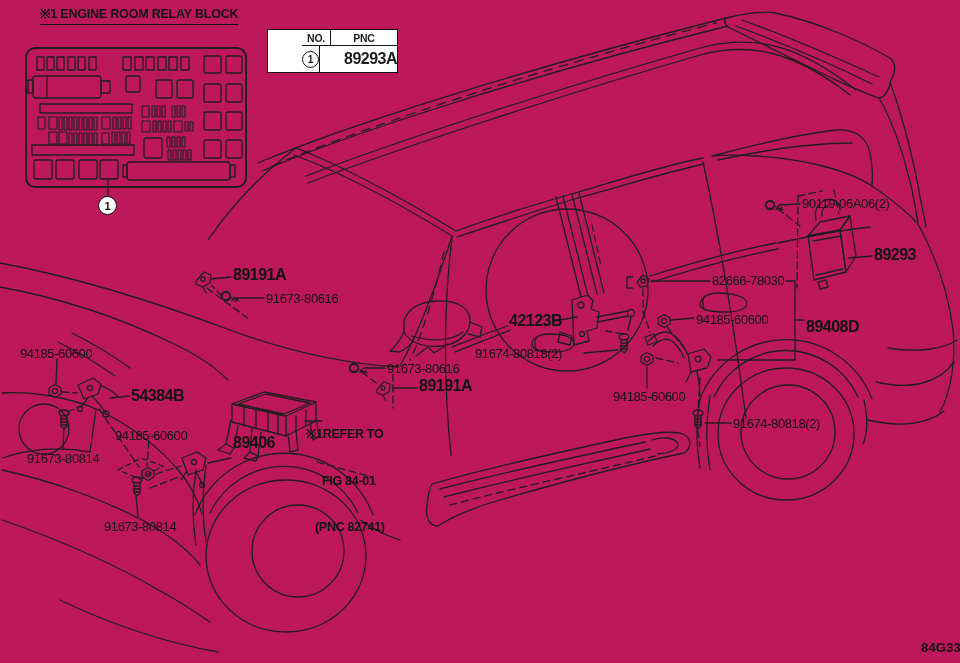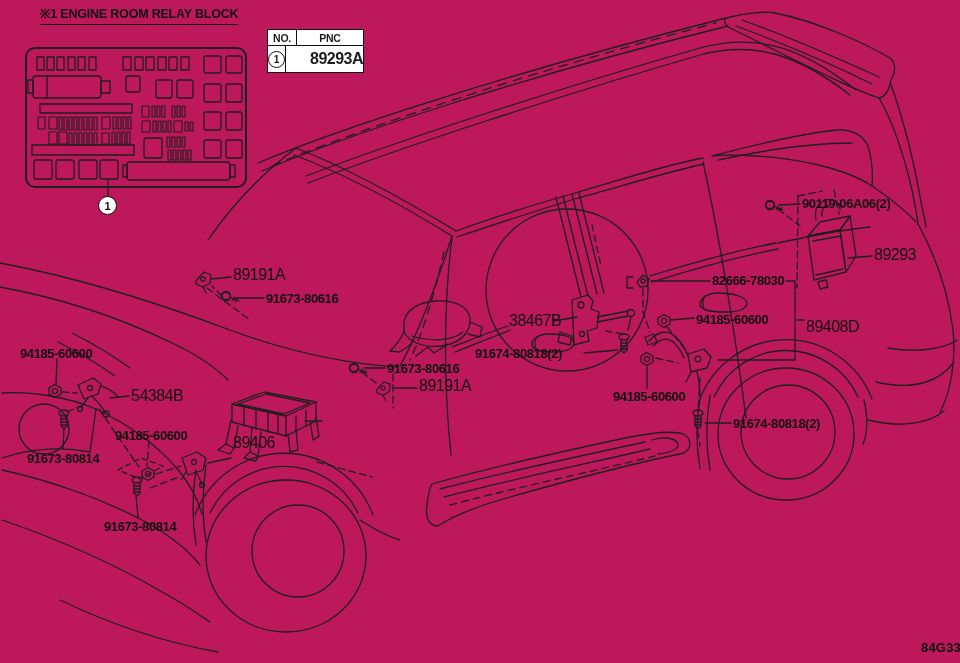--- a/index.html
+++ b/index.html
@@ -1,30 +1,30 @@
 <!DOCTYPE html>
 <html><head>
 <meta charset="utf-8">
 <style>
   html,body{margin:0;padding:0;background:#fff;}
   .stage{position:relative;width:960px;height:663px;background:#be185d;overflow:hidden;
          font-family:"Liberation Sans",sans-serif;color:#1c1c1c;}
   svg.art{position:absolute;left:0;top:0;}
-  .lbl{position:absolute;font-weight:bold;font-size:13px;letter-spacing:-0.4px;white-space:nowrap;color:#111;}
-  .lbl-lg{position:absolute;font-weight:normal;font-size:16px;letter-spacing:-0.5px;white-space:nowrap;color:#111;}
+  .lbl{position:absolute;font-weight:normal;font-size:13px;letter-spacing:-0.4px;white-space:nowrap;color:#111;}
+  .lbl-lg{position:absolute;font-weight:bold;font-size:16px;letter-spacing:-0.5px;white-space:nowrap;color:#111;}
   .note-title{position:absolute;left:40px;top:5px;font-weight:bold;font-size:12.5px;letter-spacing:-0.2px;
               border-bottom:1.6px solid #111;padding-bottom:2px;white-space:nowrap;color:#111;}
   .refer-note{position:absolute;left:306px;top:396px;font-weight:bold;font-size:12.5px;letter-spacing:-0.3px;
               line-height:15.5px;white-space:pre;color:#111;}
   .refer-note div{white-space:nowrap;}
   .refer-l2{padding-left:16px;}
   .refer-l3{padding-left:9px;}
   .fig-code{position:absolute;left:903px;top:640px;font-weight:bold;font-size:13px;letter-spacing:0.2px;color:#111;margin-left:18px;}
   
-  .pnc-table{position:absolute;left:267px;top:29px;width:95px;border:1.8px solid #111;background:#fff;}
+  .pnc-table{position:absolute;left:267px;top:29px;width:95px;border:1.8px solid #111;background:#fff;padding-left:34px;}
   .pnc-row{display:flex;}
   .pnc-row.hdr{border-bottom:1.6px solid #111;height:15px;}
   .pnc-row.val{height:26px;}
   .c-no{width:28px;border-right:1.6px solid #111;display:flex;align-items:center;justify-content:center;}
   .c-pnc{flex:1;display:flex;align-items:center;justify-content:center;}
   .hdr .c-no,.hdr .c-pnc{font-weight:bold;font-size:10.5px;letter-spacing:-0.3px;}
   .val .c-pnc{font-weight:bold;font-size:16px;letter-spacing:-0.5px;margin-left:24px;}
   .circ{border:1.4px solid #111;border-radius:50%;width:15px;height:15px;display:flex;align-items:center;
         justify-content:center;font-size:10px;font-weight:bold;background:#fff;}
   .circ-free{position:absolute;left:98px;top:196px;width:17px;height:17px;border:1.5px solid #111;border-radius:50%;
@@ -414,32 +414,37 @@
     <div class="pnc-row val">
       <div class="c-no">
         <span class="circ">1</span>
       </div>
       <div class="c-pnc">89293A</div>
     </div>
   </div>
 
   <div class="circ-free">1</div>
 
+  <div class="refer-note">
+    <div>※1REFER TO</div>
+    <div class="refer-l2">FIG 84-01</div>
+    <div class="refer-l3">(PNC 82741)</div>
+  </div>
 
   <div class="lbl-lg" style="left:233px;top:266px">89191A</div>
   <div class="lbl" style="left:266px;top:291px">91673-80616</div>
   <div class="lbl" style="left:20px;top:346px">94185-60600</div>
   <div class="lbl-lg" style="left:131px;top:387px">54384B</div>
   <div class="lbl" style="left:115px;top:428px">94185-60600</div>
   <div class="lbl" style="left:27px;top:451px">91673-80814</div>
   <div class="lbl" style="left:104px;top:519px">91673-80814</div>
   <div class="lbl-lg" style="left:233px;top:434px">89406</div>
   <div class="lbl" style="left:387px;top:361px">91673-80616</div>
   <div class="lbl-lg" style="left:419px;top:377px">89191A</div>
-  <div class="lbl-lg" style="left:509px;top:312px">38467B</div>
+  <div class="lbl-lg" style="left:509px;top:312px">42123B</div>
   <div class="lbl" style="left:475px;top:346px">91674-80818(2)</div>
   <div class="lbl" style="left:712px;top:273px">82666-78030</div>
   <div class="lbl" style="left:696px;top:312px">94185-60600</div>
   <div class="lbl-lg" style="left:806px;top:318px">89408D</div>
   <div class="lbl" style="left:613px;top:389px">94185-60600</div>
   <div class="lbl" style="left:802px;top:196px">90119-06A06(2)</div>
   <div class="lbl-lg" style="left:874px;top:246px">89293</div>
   <div class="lbl" style="left:733px;top:416px">91674-80818(2)</div>
 
   <div class="fig-code">84G330A</div>

